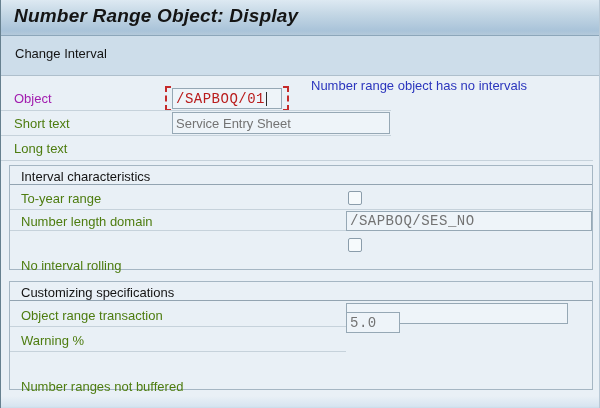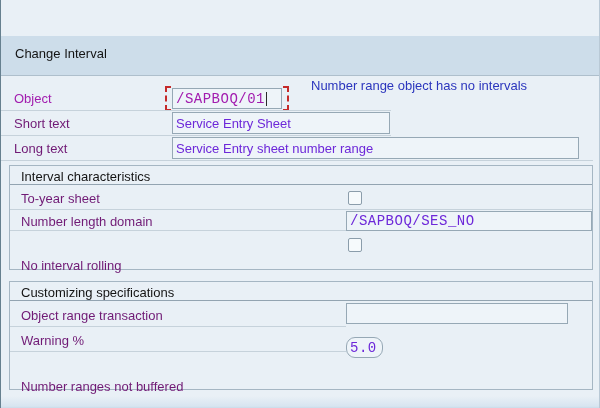--- a/index.html
+++ b/index.html
@@ -26,31 +26,31 @@
   
   .toolbar {
     position:absolute; left:0; top:36px; width:100%; height:39px;
     background:#cdddea; border-bottom:1px solid #aebfcc;
   }
   .toolbar-btn {
     position:absolute; left:14px; top:10px; font-size:13px; color:#141414;
     white-space:nowrap; cursor:default;
   }
   
-  .label { position:absolute; font-size:13px; color:#701a75; height:20px; line-height:20px; white-space:nowrap; }
+  .label { position:absolute; font-size:13px; color:#4d7c0f; height:20px; line-height:20px; white-space:nowrap; }
   .label.blue { color:#a21caf; }
   .msg { position:absolute; font-size:13px; color:#2b35bd; height:20px; line-height:20px; white-space:nowrap; }
   .field {
     position:absolute; box-sizing:border-box;
     background:#eef4f9; border:1px solid #96a8b5;
-    font-size:13px; color:#6d28d9; padding:0 3px;
+    font-size:13px; color:#737373; padding:0 3px;
     display:flex; align-items:center; overflow:hidden; white-space:nowrap;
   }
   .field.mono { font-family:"Liberation Mono", monospace; font-size:14px; letter-spacing:0.5px; }
-  .field.blue { color:#a21caf; }
+  .field.blue { color:#b91c1c; }
   .caret { width:1px; height:14px; background:#2b2b2b; margin-left:1px; flex:0 0 auto; }
   .sep { position:absolute; height:1px; background:#c6d2db; }
   .groupbox { position:absolute; border:1px solid #a5b6c3; box-sizing:border-box; background:transparent; }
   .group-title { position:absolute; font-size:13px; color:#141414; white-space:nowrap; }
   .group-titleline { position:absolute; height:1px; background:#93a4b1; }
   .checkbox {
     position:absolute; width:14px; height:14px; box-sizing:border-box;
     background:#f6fafc; border:1px solid #8b9dab; border-radius:2px;
   }
   
@@ -60,20 +60,23 @@
   .bottom-strip {
     position:absolute; left:0; top:396px; width:100%; height:12px;
     background:linear-gradient(180deg, rgba(233,240,246,0) 0%, #d8e5f0 85%, #c9dbea 100%);
   }
 </style>
 </head>
 <body>
 
 <div class="window">
 
+  <div class="titlebar">
+    <div class="title">Number Range Object: Display</div>
+  </div>
 
   <div class="toolbar">
     <div class="toolbar-btn">Change Interval</div>
   </div>
 
   <div class="label blue" style="left:13px; top:89px;">Object</div>
   <span class="fb fb-l" style="left:164px; top:86px;"></span>
   <span class="fb fb-r" style="left:282px; top:86px;"></span>
   <div class="field mono blue" style="left:171px; top:88px; width:110px; height:21px;">
     <span>/SAPBOQ/01</span>
@@ -82,30 +85,27 @@
   <div class="msg" style="left:310px; top:76px;">Number range object has no intervals</div>
   <div class="sep" style="left:0; top:110px; width:390px;"></div>
 
   <div class="label" style="left:13px; top:114px;">Short text</div>
   <div class="field" style="left:171px; top:112px; width:218px; height:22px;">
     <span>Service Entry Sheet</span>
   </div>
   <div class="sep" style="left:0; top:135px; width:390px;"></div>
 
   <div class="label" style="left:13px; top:139px;">Long text</div>
-  <div class="field" style="left:171px; top:137px; width:407px; height:22px;">
-    <span>Service Entry sheet number range</span>
-  </div>
   <div class="sep" style="left:0; top:160px; width:592px;"></div>
 
   <div class="groupbox" style="left:8px; top:165px; width:584px; height:105px;"></div>
   <div class="group-title" style="left:20px; top:169px;">Interval characteristics</div>
   <div class="group-titleline" style="left:9px; top:184px; width:582px;"></div>
 
-  <div class="label" style="left:20px; top:189px;">To-year sheet</div>
+  <div class="label" style="left:20px; top:189px;">To-year range</div>
   <div class="checkbox" style="left:347px; top:191px;"></div>
   <div class="sep" style="left:9px; top:209px; width:582px;"></div>
 
   <div class="label" style="left:20px; top:212px;">Number length domain</div>
   <div class="field mono" style="left:345px; top:211px; width:246px; height:20px;">
     <span>/SAPBOQ/SES_NO</span>
   </div>
   <div class="sep" style="left:9px; top:230px; width:336px;"></div>
 
   <div class="label" style="left:20px; top:236px;margin-top:20px;">No interval rolling</div>
@@ -115,21 +115,21 @@
   <div class="group-title" style="left:20px; top:285px;">Customizing specifications</div>
   <div class="group-titleline" style="left:9px; top:300px; width:582px;"></div>
 
   <div class="label" style="left:20px; top:306px;">Object range transaction</div>
   <div class="field" style="left:345px; top:303px; width:222px; height:21px;">
     <span></span>
   </div>
   <div class="sep" style="left:9px; top:326px; width:336px;"></div>
 
   <div class="label" style="left:20px; top:331px;">Warning %</div>
-  <div class="field mono" style="left:345px; top:337px; width:37px; height:21px;border-radius:9px;">
+  <div class="field mono" style="left:345px; top:312px; width:54px; height:21px;">
     <span>5.0</span>
   </div>
   <div class="sep" style="left:9px; top:351px; width:336px;"></div>
 
   <div class="label" style="left:20px; top:357px;margin-top:20px;">Number ranges not buffered</div>
 
   <div class="bottom-strip"></div>
 
 </div>
 

